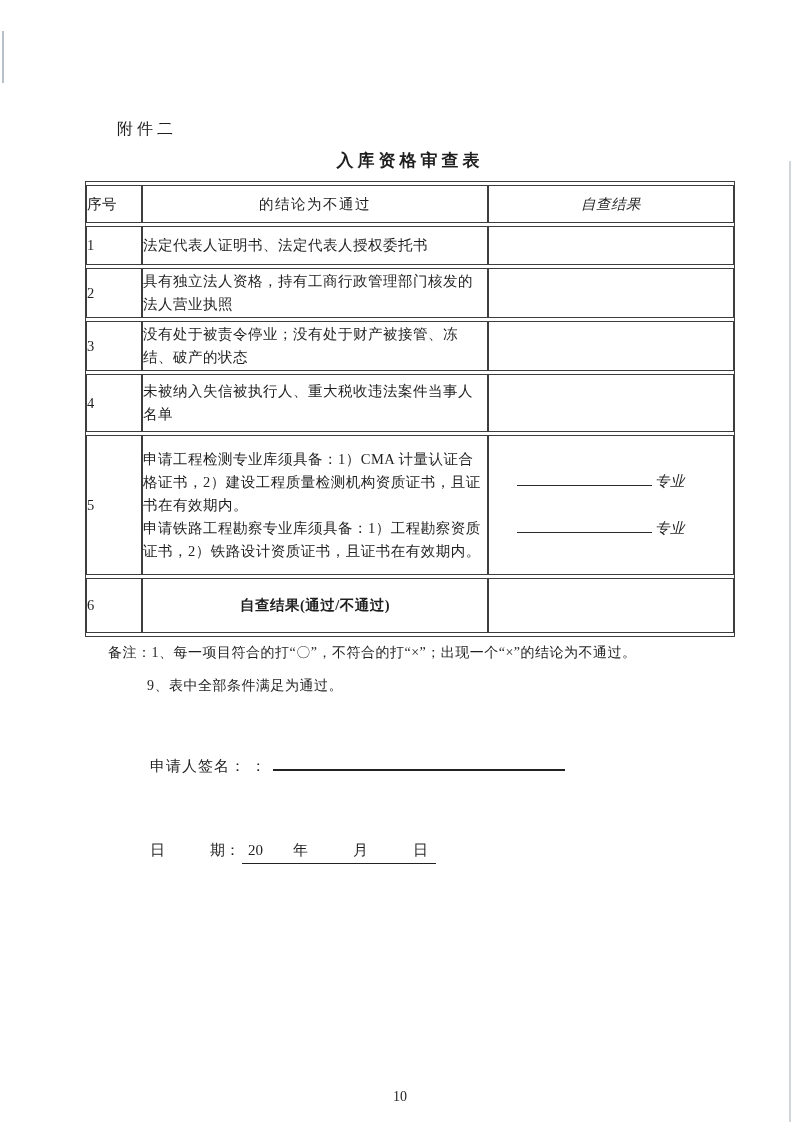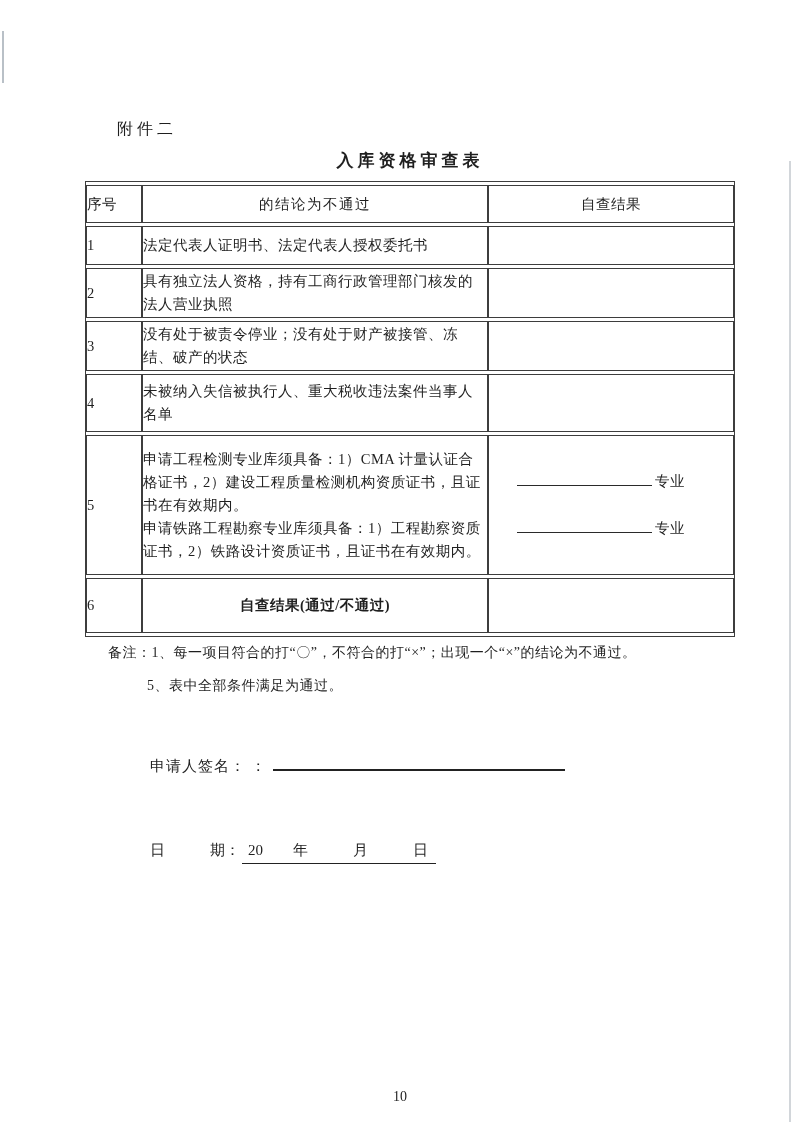--- a/index.html
+++ b/index.html
@@ -47,21 +47,21 @@
   table.review td {
     border: 1px solid #3d3d3d;
     font-size: 14.5px;
     line-height: 23px;
     letter-spacing: 0.5px;
     vertical-align: middle;
     padding: 0;
   }
   td.c-no { text-align: left; }
   td.c-item { padding: 3px 8px 3px 10px; }
-  td.c-res { text-align: center; }
+  td.c-res { text-align: center; font-style: italic; }
   tr.r-head td { height: 36px; }
   tr.r1 td { height: 37px; }
   tr.r2 td { height: 48px; }
   tr.r3 td { height: 48px; }
   tr.r4 td { height: 56px; }
   tr.r5 td { height: 138px; }
   tr.r6 td { height: 53px; }
   .bold { font-weight: bold; text-align: center; }
   td.res5 {
     vertical-align: middle;
@@ -228,21 +228,21 @@
       <tr class="r6">
         <td class="c-no">6</td>
         <td class="c-item bold">自查结果(通过/不通过)</td>
         <td class="c-res"></td>
       </tr>
     </tbody>
   </table>
 
   <div class="notes">
     <div class="note1">备注：1、每一项目符合的打“〇”，不符合的打“×”；出现一个“×”的结论为不通过。</div>
-    <div class="note2">5、表中全部条件满足为通过。</div>
+    <div class="note2">9、表中全部条件满足为通过。</div>
   </div>
 
   <div class="sig-row">
     <span>申请人签名： ：</span><span class="sig-blank"></span>
   </div>
 
   <div class="date-row">
     <span>日　　　期：</span><span class="date-value">20　　年　　　月　　　日</span>
   </div>
 

